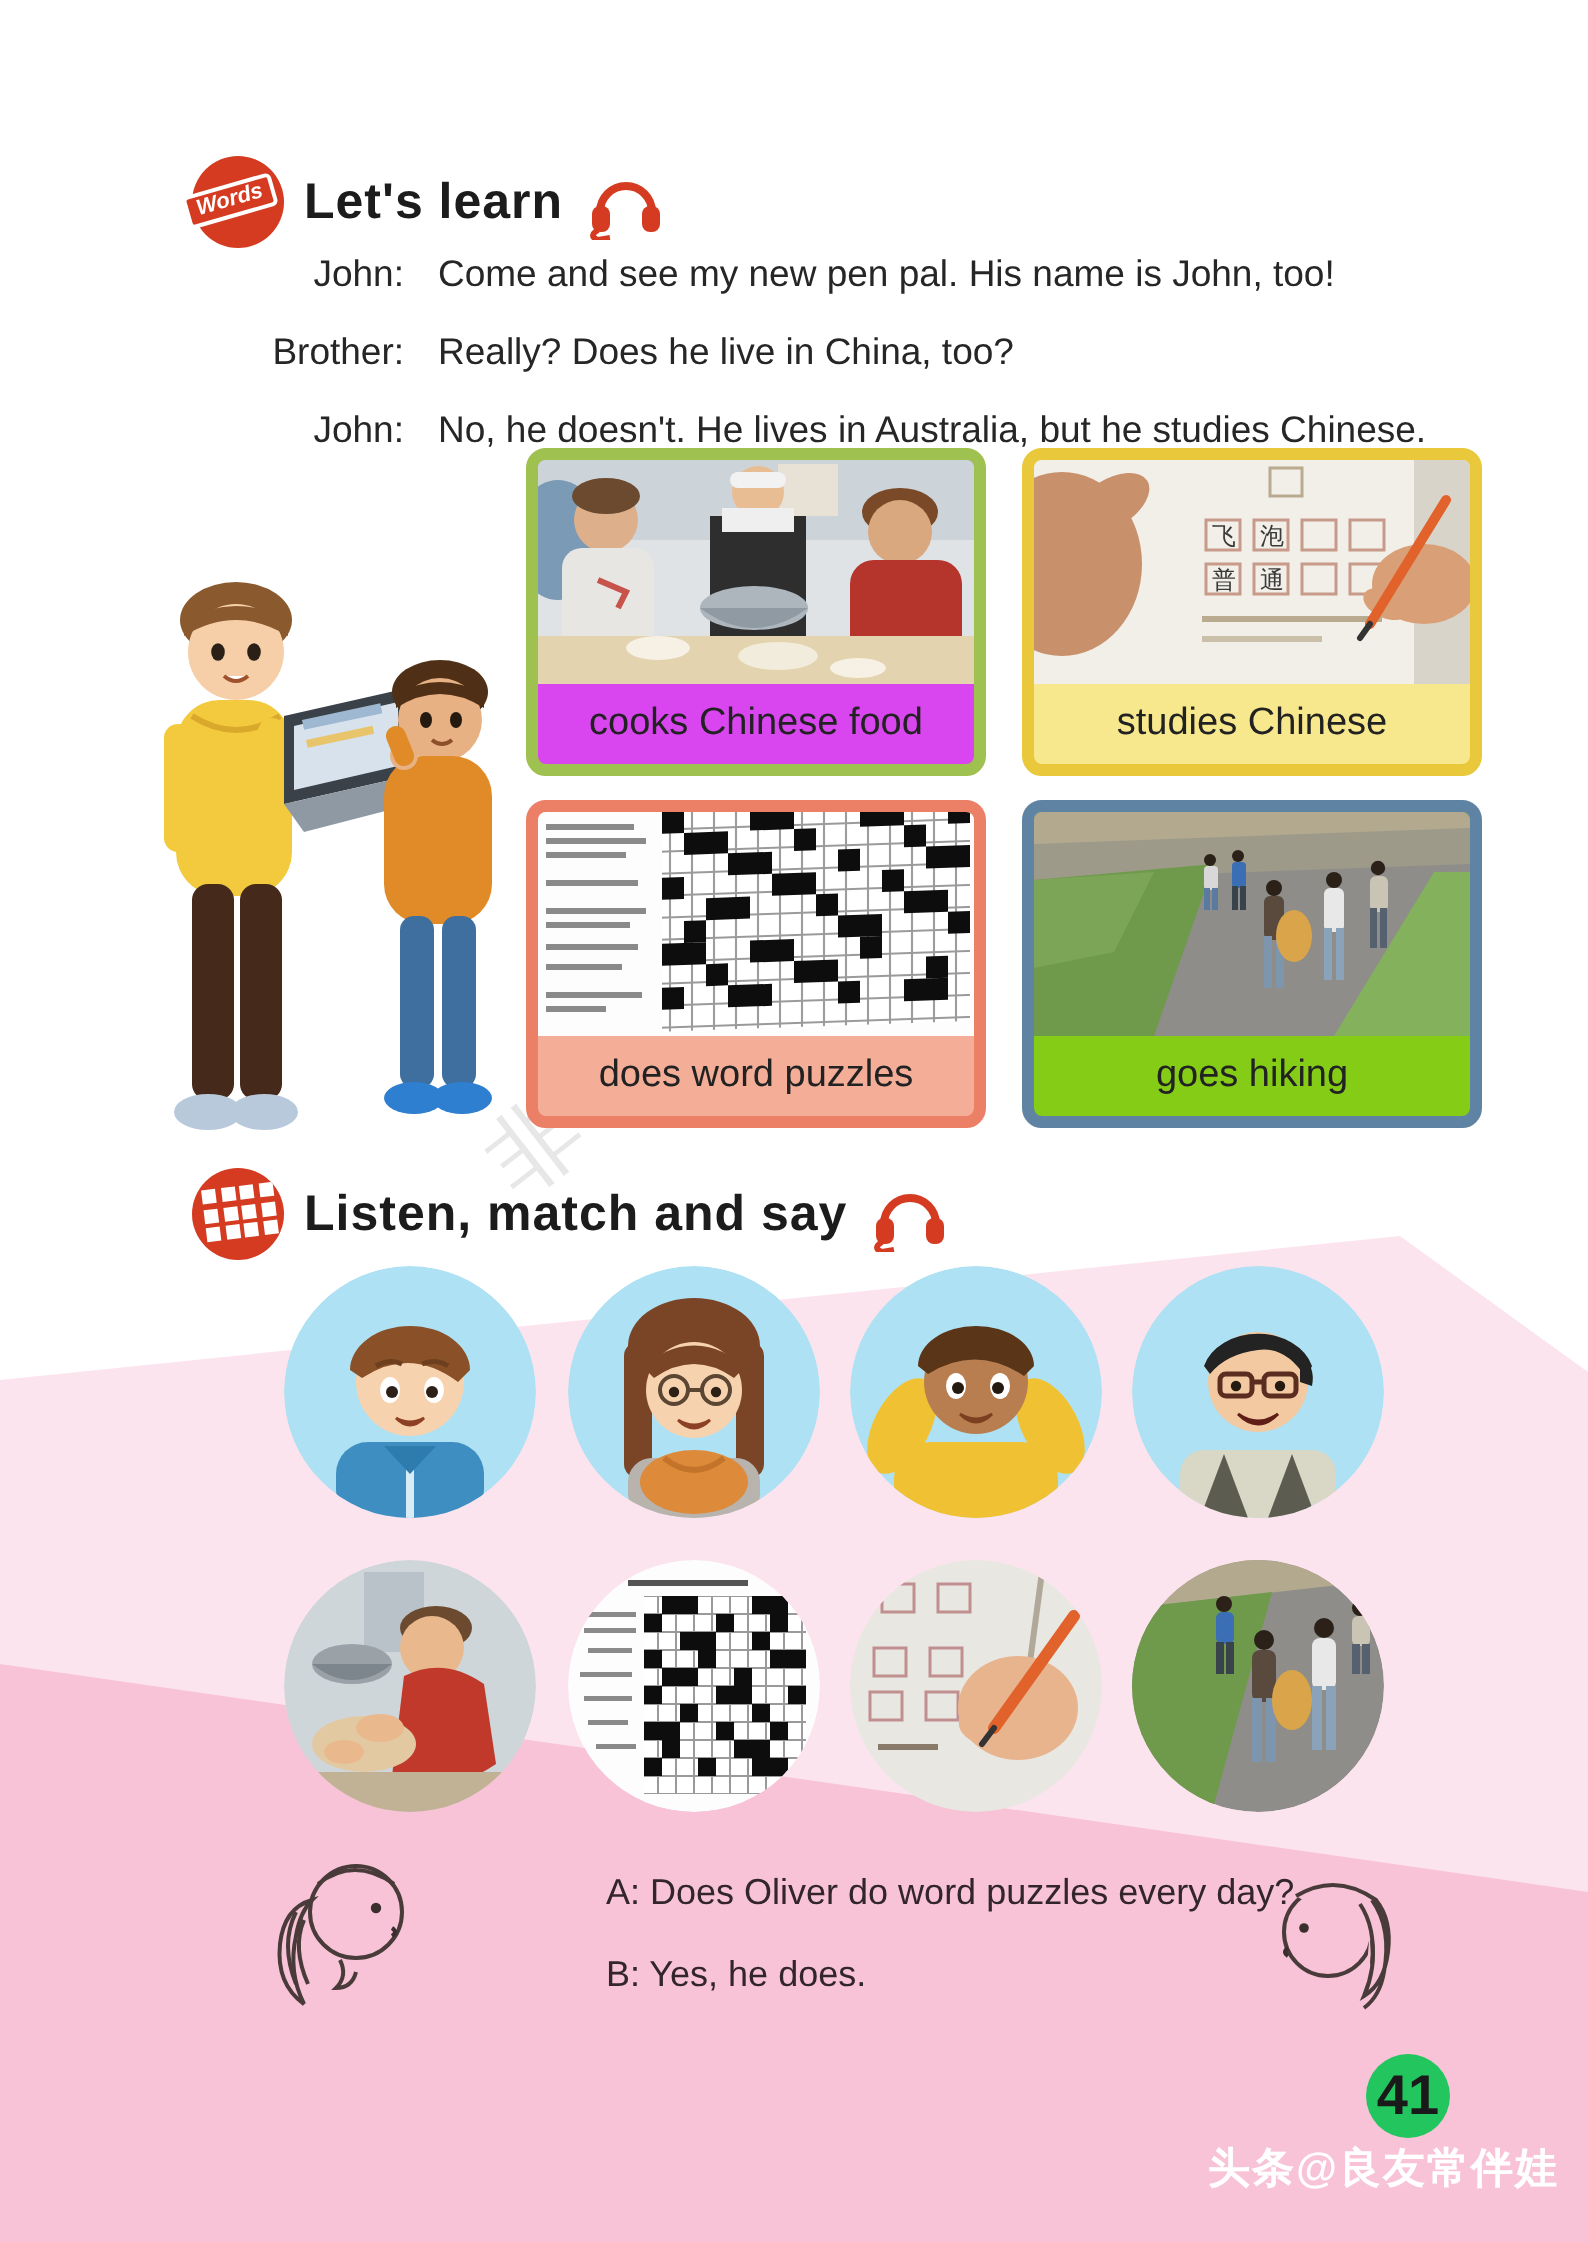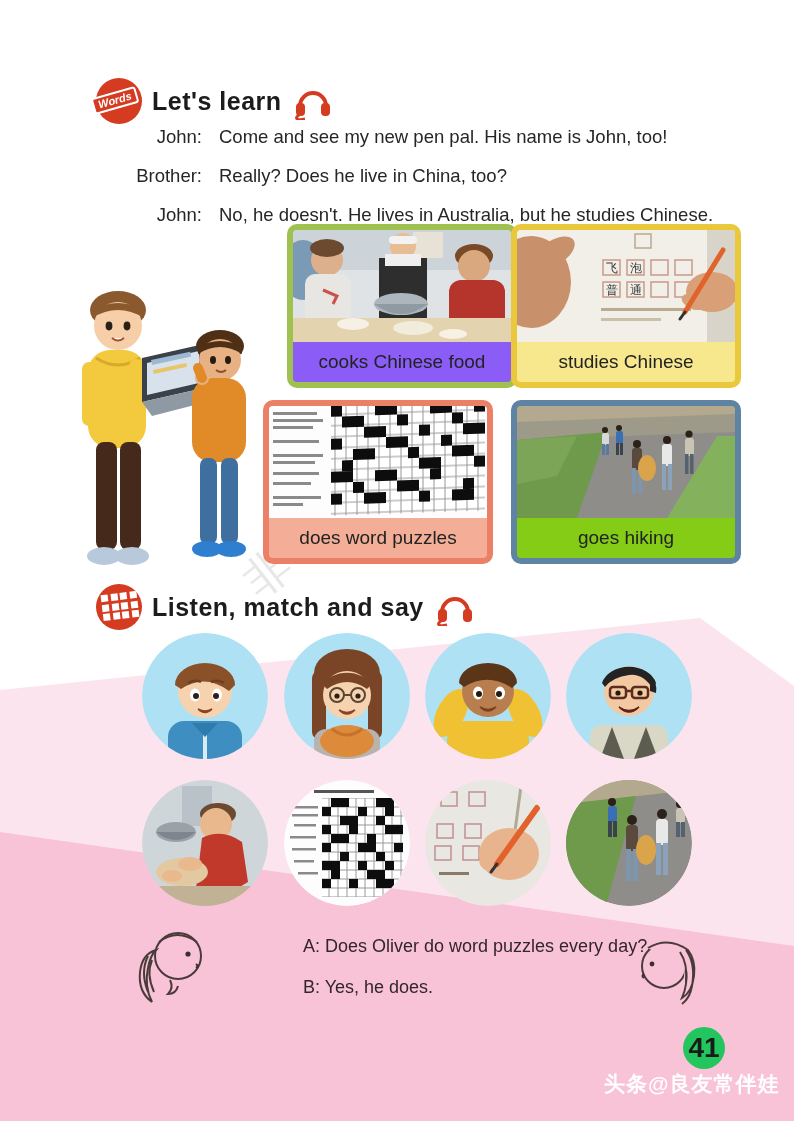--- a/index.html
+++ b/index.html
@@ -124,21 +124,21 @@
     <circle cx="150" cy="112" r="7" fill="#e8b184"></circle>
     <path d="M150 112 l-4 -10" stroke="#e08b28" stroke-width="10" stroke-linecap="round"></path>
     <rect x="148" y="192" width="17" height="86" rx="7" fill="#3f6f9e"></rect>
     <rect x="169" y="192" width="17" height="86" rx="7" fill="#3f6f9e"></rect>
     <ellipse cx="155" cy="283" rx="15" ry="8" fill="#2f7fd0"></ellipse>
     <ellipse cx="179" cy="283" rx="15" ry="8" fill="#2f7fd0"></ellipse>
   </svg>
 
   <div class="cards">
 
-    <div class="card" style="border-color:#9fc14f;background:#8b5cf6;margin-left:24px;">
+    <div class="card" style="border-color:#9fc14f;background:#d946ef;">
       <svg viewBox="0 0 218 112" preserveAspectRatio="none">
         <rect width="218" height="112" fill="#dfe3e6"></rect>
         <rect x="0" y="0" width="218" height="40" fill="#cdd4d9"></rect>
         <rect x="120" y="2" width="30" height="26" fill="#e8e2d6"></rect>
         <ellipse cx="10" cy="40" rx="22" ry="30" fill="#7a9ab5"></ellipse>
         <circle cx="110" cy="16" r="13" fill="#e9bd93"></circle>
         <rect x="96" y="6" width="28" height="8" rx="4" fill="#f2f2f2"></rect>
         <rect x="86" y="28" width="48" height="62" fill="#2e2e2e"></rect>
         <rect x="92" y="24" width="36" height="12" fill="#efefef"></rect>
         <circle cx="34" cy="30" r="16" fill="#ddb08b"></circle>

